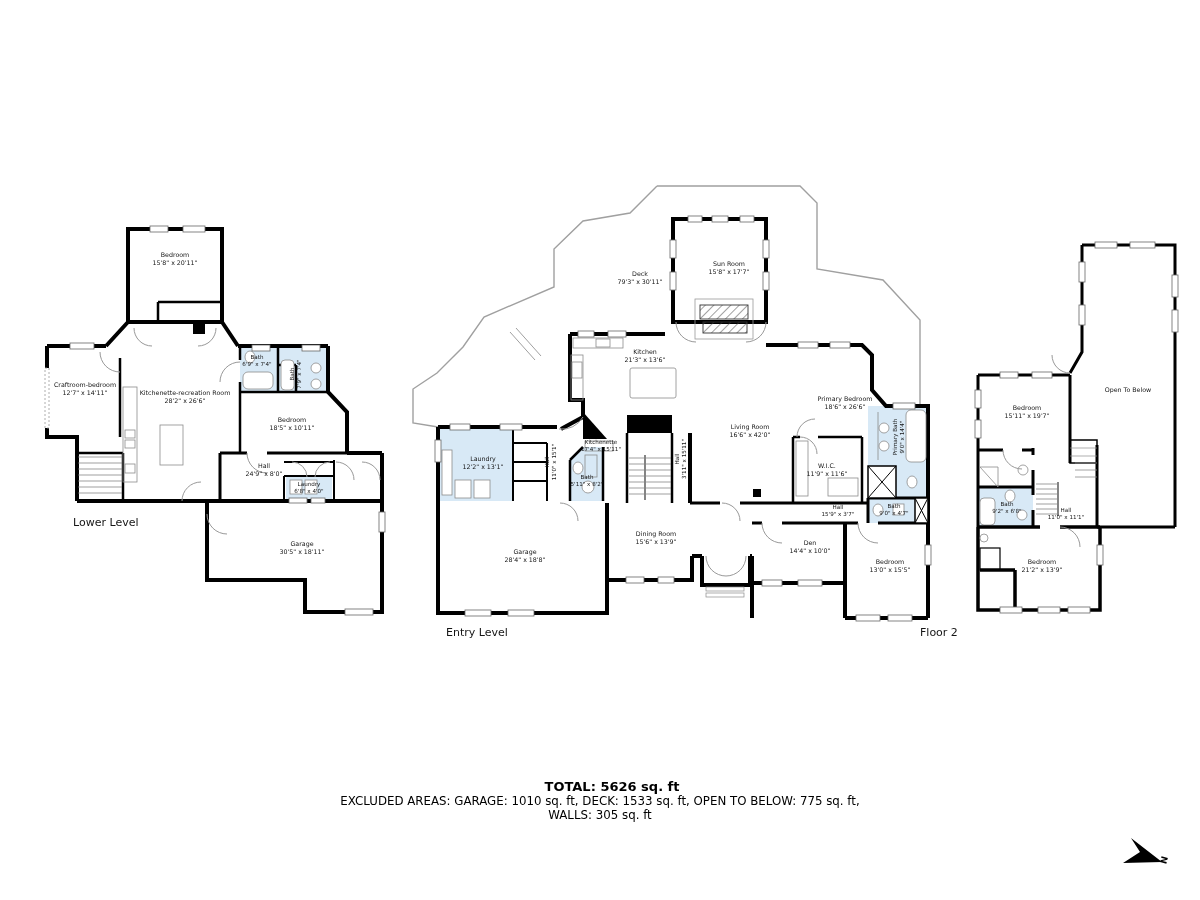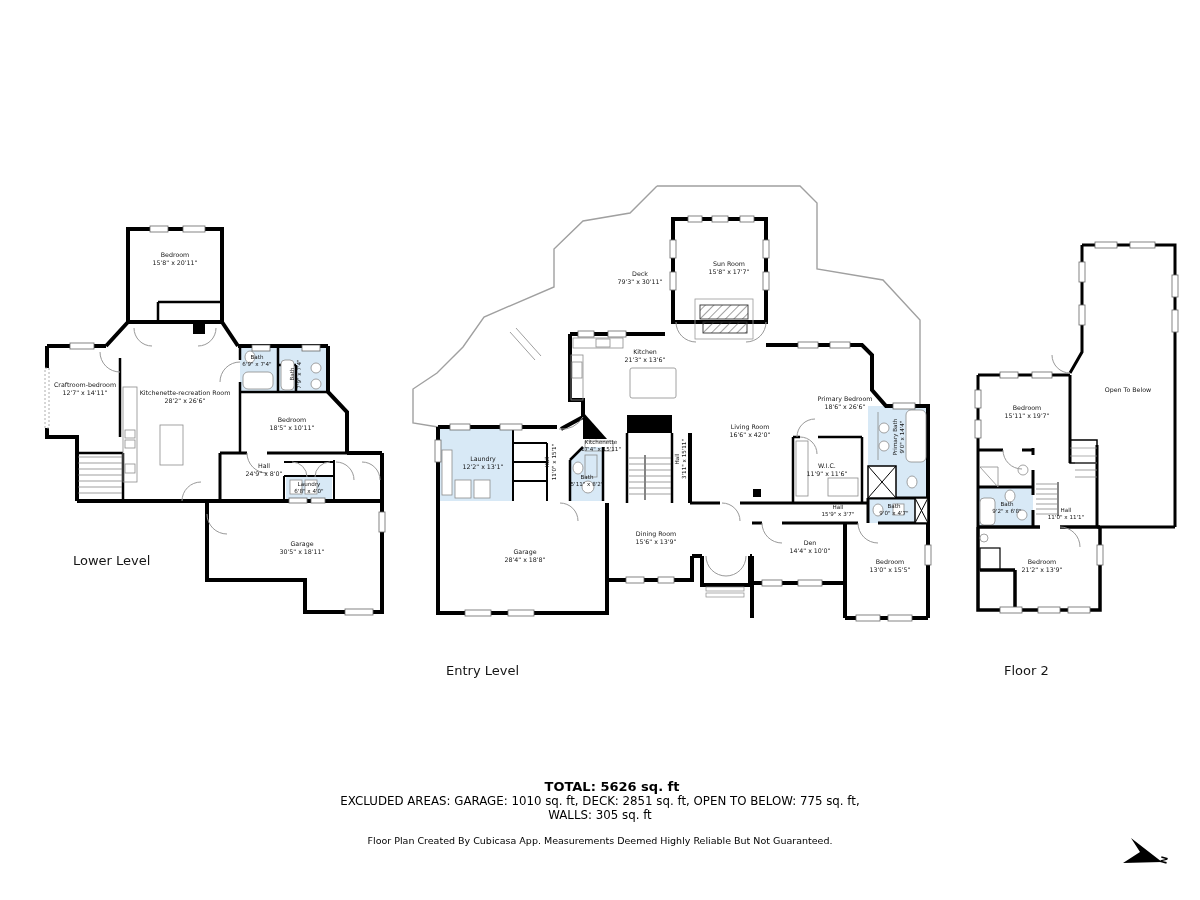--- a/index.html
+++ b/index.html
@@ -4,21 +4,21 @@
 <style>
   html,body{margin:0;padding:0;background:#fff;}
   body{width:1200px;height:900px;position:relative;overflow:hidden;
        font-family:"DejaVu Sans",sans-serif;color:#111;}
   #canvas{position:absolute;left:0;top:0;width:1200px;height:900px;}
   #labels{position:absolute;left:0;top:0;width:1200px;height:900px;pointer-events:none;}
   .room-label{position:absolute;transform:translate(-50%,-50%);
       font-size:6.3px;line-height:1.3;text-align:center;white-space:nowrap;color:#151515;}
   .room-label.rot{transform:translate(-50%,-50%) rotate(-90deg);}
   .room-label.small{font-size:5.6px;}
-  .level-label{position:absolute;font-size:13px;color:#151515;margin-top:37px;}
+  .level-label{position:absolute;font-size:11px;color:#151515;}
   .footer{position:absolute;left:0;right:0;top:779px;text-align:center;color:#000;}
   .footer .total{font-size:13px;font-weight:bold;line-height:15px;margin-left:24px;}
   .footer .line{font-size:11.8px;line-height:14.2px;}
   .footer .disclaimer{font-size:9.5px;margin-top:13px;}
   .compass-n{position:absolute;left:1160px;top:855px;font-size:9px;font-weight:bold;
       transform:rotate(105deg);color:#000;}
 </style>
 </head>
 <body>
 
@@ -361,21 +361,21 @@
       <div>13'0" x 15'5"</div>
     </div>
     <div class="room-label" style="left: 656px; top: 538px;">
       <div>Dining Room</div>
       <div>15'6" x 13'9"</div>
     </div>
     <div class="room-label" style="left: 525px; top: 556px;">
       <div>Garage</div>
       <div>28'4" x 18'8"</div>
     </div>
-    <div class="level-label" style="left: 1004px; top: 626px;">Floor 2</div>
+    <div class="level-label" style="left: 920px; top: 626px;">Floor 2</div>
     <div class="room-label" style="left: 1128px; top: 390px;">
       <div>Open To Below</div>
     </div>
     <div class="room-label" style="left: 1027px; top: 412px;">
       <div>Bedroom</div>
       <div>15'11" x 19'7"</div>
     </div>
     <div class="room-label small" style="left: 1007px; top: 508px;">
       <div>Bath</div>
       <div>9'2" x 6'8"</div>
@@ -385,18 +385,17 @@
       <div>11'0" x 11'1"</div>
     </div>
     <div class="room-label" style="left: 1042px; top: 566px;">
       <div>Bedroom</div>
       <div>21'2" x 13'9"</div>
     </div>
   </div>
 
 <div class="footer">
   <div class="total">TOTAL: 5626 sq. ft</div>
-  <div class="line">EXCLUDED AREAS: GARAGE: 1010 sq. ft, DECK: 2851 sq. ft, OPEN TO BELOW: 775 sq. ft,</div>
+  <div class="line">EXCLUDED AREAS: GARAGE: 1010 sq. ft, DECK: 1533 sq. ft, OPEN TO BELOW: 775 sq. ft,</div>
   <div class="line">WALLS: 305 sq. ft</div>
-  <div class="disclaimer">Floor Plan Created By Cubicasa App. Measurements Deemed Highly Reliable But Not Guaranteed.</div>
 </div>
 
 <div class="compass-n">N</div>
 
 </body></html>

